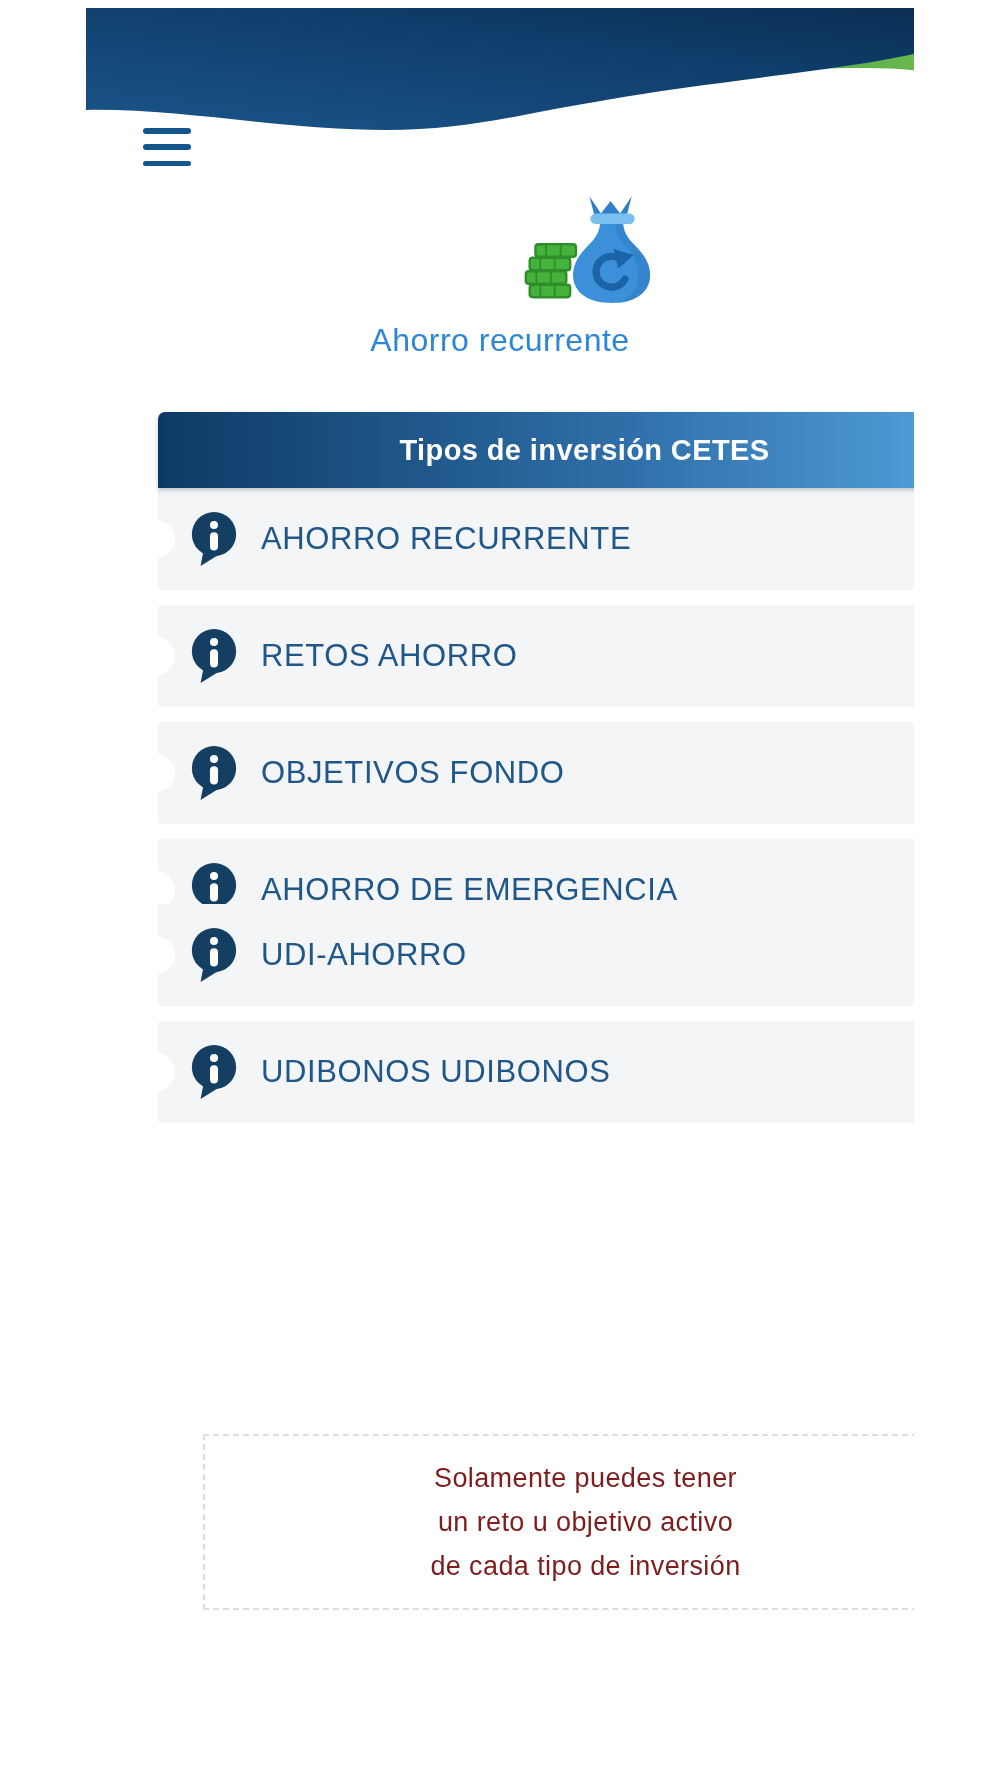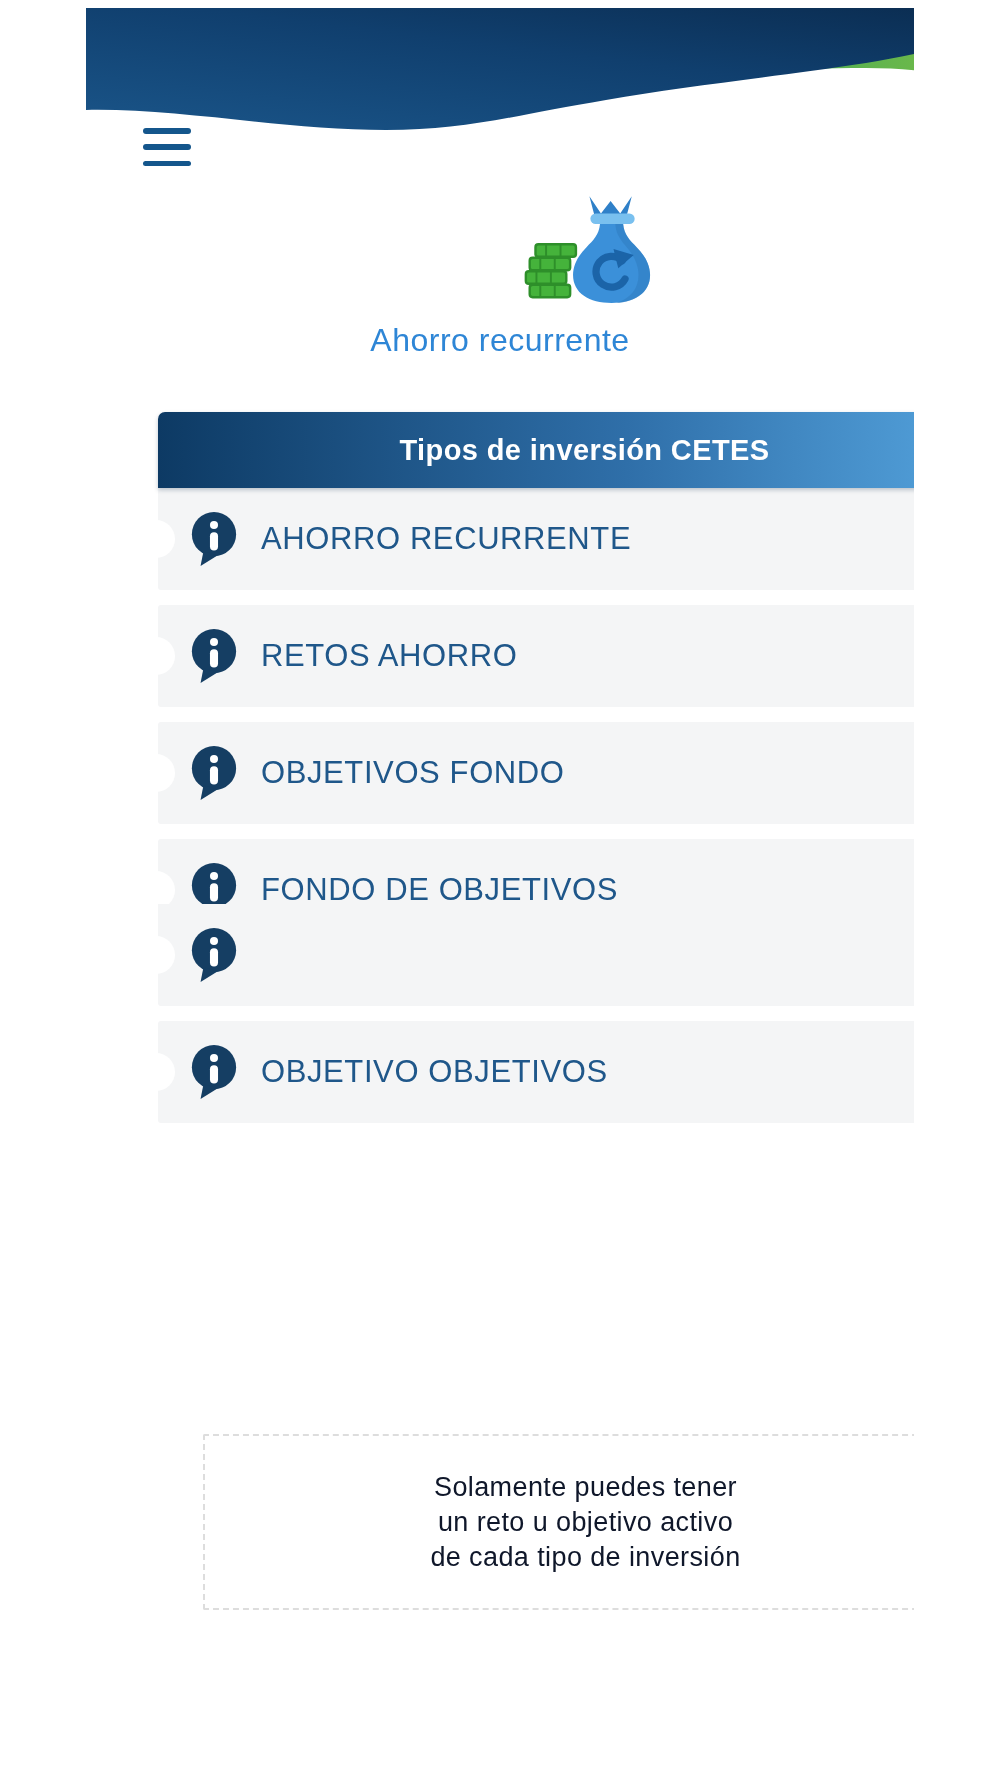--- a/index.html
+++ b/index.html
@@ -47,21 +47,21 @@
   .row-label { margin-left:22px; font-size:31px; color:#1f578a; letter-spacing:0.6px; white-space:nowrap; }
   .bump { position:absolute; right:-19px; top:50%; margin-top:-19px; width:38px; height:38px;
     border-radius:50%; background:#eef0f2; display:flex; align-items:center; justify-content:center; }
 
   
   .note-box {
     position:absolute; left:117px; top:1426px; width:765px; height:176px;
     border:2px dashed #dddddd; border-radius:2px;
     display:flex; align-items:center; justify-content:center; text-align:center;
   }
-  .note-text { font-size:27px; line-height:35px; color:#0f172a; white-space:pre-line; letter-spacing:0.4px; }
+  .note-text { font-size:27px; line-height:44px; color:#7f1d1d; white-space:pre-line; letter-spacing:0.4px; }
 </style>
 </head>
 <body>
 
 <div class="screen">
 
   <svg class="wave" viewBox="0 0 1000 170" preserveAspectRatio="none">
     <defs>
       <linearGradient id="gGreen" x1="0" y1="0" x2="1" y2="0">
         <stop offset="0" stop-color="#2b9478"></stop>
@@ -164,55 +164,56 @@
     </div>
 
     <div class="row">
       <span class="notch"></span>
       <svg class="info-ic" viewBox="0 0 52 58">
         <circle cx="26" cy="24" r="23" fill="#153e63"></circle>
         <path d="M15 42 L12 57 L30 46 Z" fill="#153e63"></path>
         <circle cx="26" cy="14.5" r="4.2" fill="#ffffff"></circle>
         <rect x="21.8" y="22" width="8.4" height="19" rx="4.2" fill="#ffffff"></rect>
       </svg>
-      <span class="row-label">FONDO DE OBJETIVOS</span>
+      <span class="row-label">AHORRO DE EMERGENCIA</span>
       <span class="bump">
         <svg width="17" height="24" viewBox="0 0 20 28" fill="none">
             <path d="M5 4 L16 14 L5 24" stroke="#12436f" stroke-width="5" stroke-linecap="round" stroke-linejoin="round"></path>
           </svg>
       </span>
     </div>
   </div>
 
   <div class="card card-2">
 
     <div class="row first">
       <span class="notch"></span>
       <svg class="info-ic" viewBox="0 0 52 58">
         <circle cx="26" cy="24" r="23" fill="#153e63"></circle>
         <path d="M15 42 L12 57 L30 46 Z" fill="#153e63"></path>
         <circle cx="26" cy="14.5" r="4.2" fill="#ffffff"></circle>
         <rect x="21.8" y="22" width="8.4" height="19" rx="4.2" fill="#ffffff"></rect>
       </svg>
-      <span class="bump">
-        <svg width="17" height="24" viewBox="0 0 20 28" fill="none">
-            <path d="M5 4 L16 14 L5 24" stroke="#12436f" stroke-width="5" stroke-linecap="round" stroke-linejoin="round"></path>
-          </svg>
-      </span>
-    </div>
-
-    <div class="row">
-      <span class="notch"></span>
-      <svg class="info-ic" viewBox="0 0 52 58">
-        <circle cx="26" cy="24" r="23" fill="#153e63"></circle>
-        <path d="M15 42 L12 57 L30 46 Z" fill="#153e63"></path>
-        <circle cx="26" cy="14.5" r="4.2" fill="#ffffff"></circle>
-        <rect x="21.8" y="22" width="8.4" height="19" rx="4.2" fill="#ffffff"></rect>
-      </svg>
-      <span class="row-label">OBJETIVO OBJETIVOS</span>
+      <span class="row-label">UDI-AHORRO</span>
+      <span class="bump">
+        <svg width="17" height="24" viewBox="0 0 20 28" fill="none">
+            <path d="M5 4 L16 14 L5 24" stroke="#12436f" stroke-width="5" stroke-linecap="round" stroke-linejoin="round"></path>
+          </svg>
+      </span>
+    </div>
+
+    <div class="row">
+      <span class="notch"></span>
+      <svg class="info-ic" viewBox="0 0 52 58">
+        <circle cx="26" cy="24" r="23" fill="#153e63"></circle>
+        <path d="M15 42 L12 57 L30 46 Z" fill="#153e63"></path>
+        <circle cx="26" cy="14.5" r="4.2" fill="#ffffff"></circle>
+        <rect x="21.8" y="22" width="8.4" height="19" rx="4.2" fill="#ffffff"></rect>
+      </svg>
+      <span class="row-label">UDIBONOS UDIBONOS</span>
       <span class="bump">
         <svg width="17" height="24" viewBox="0 0 20 28" fill="none">
             <path d="M5 4 L16 14 L5 24" stroke="#12436f" stroke-width="5" stroke-linecap="round" stroke-linejoin="round"></path>
           </svg>
       </span>
     </div>
   </div>
 
   <div class="note-box">
     <div class="note-text">Solamente puedes tener

